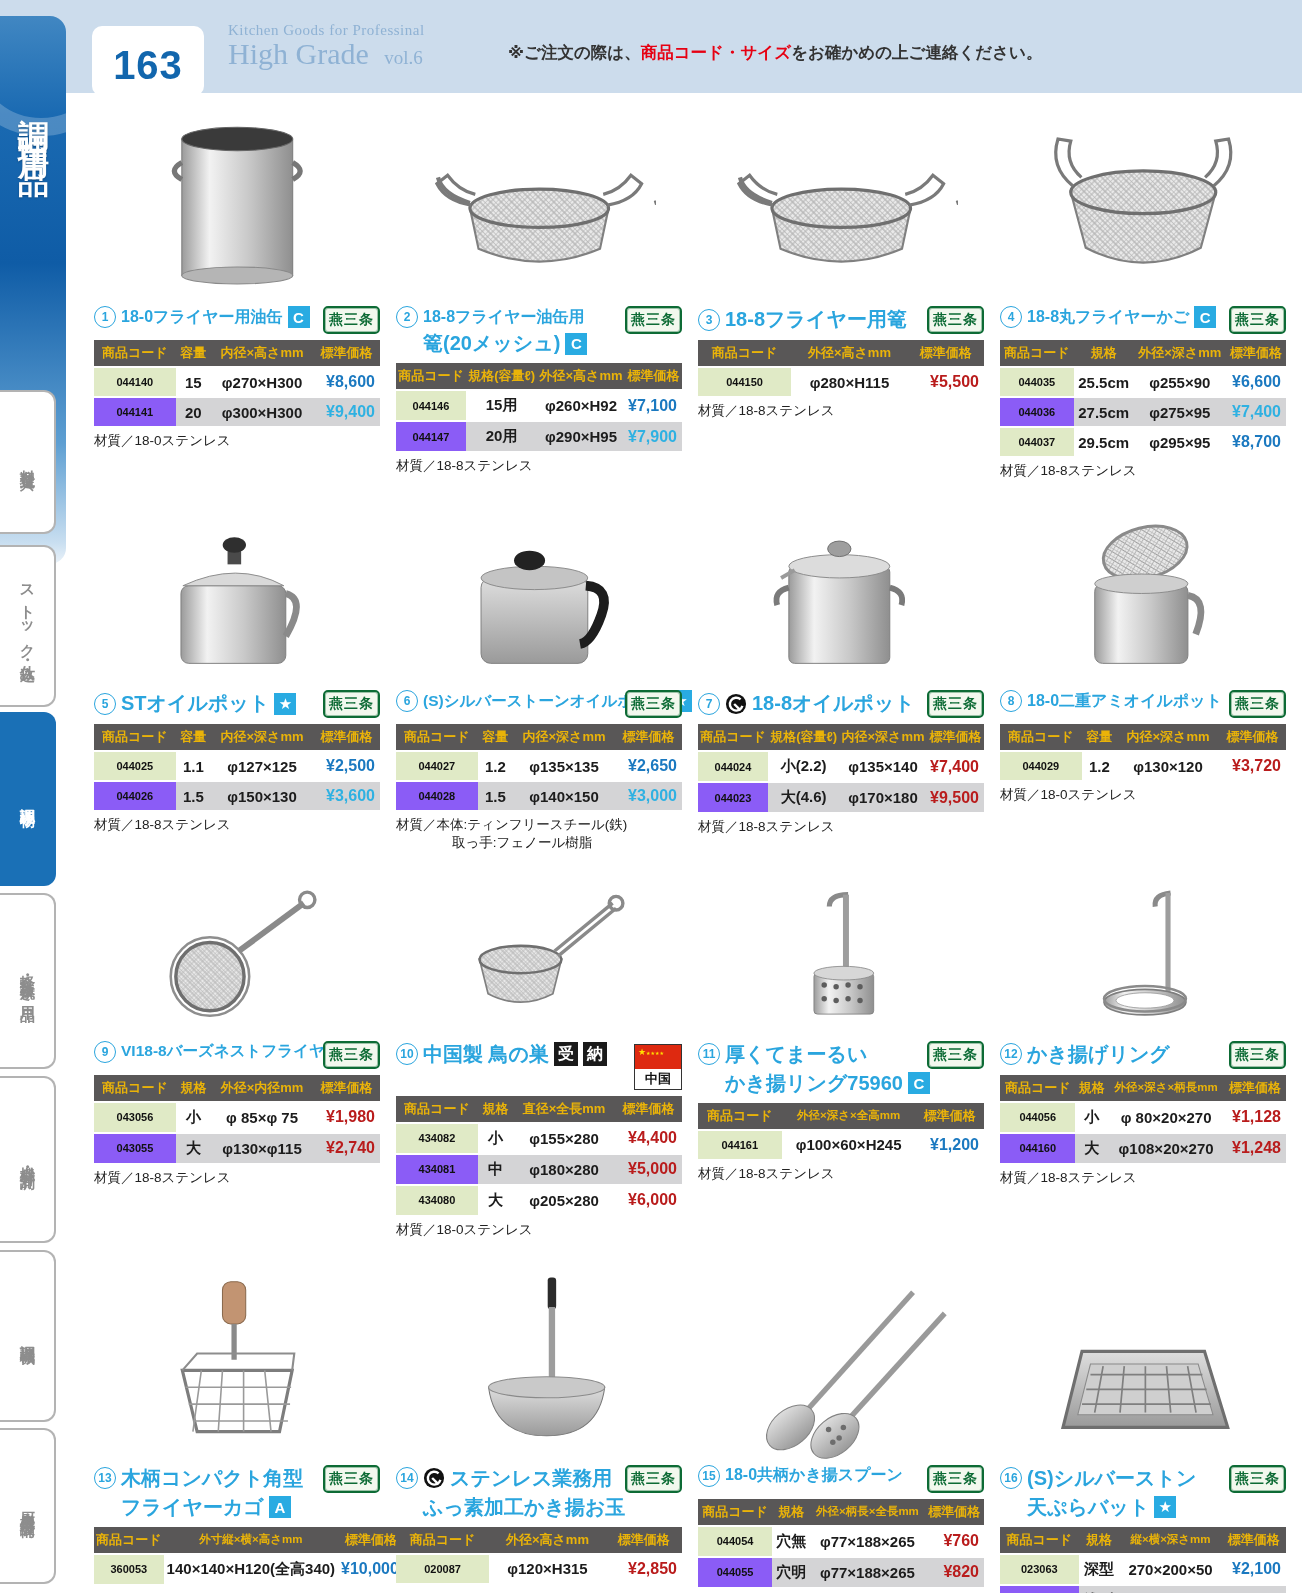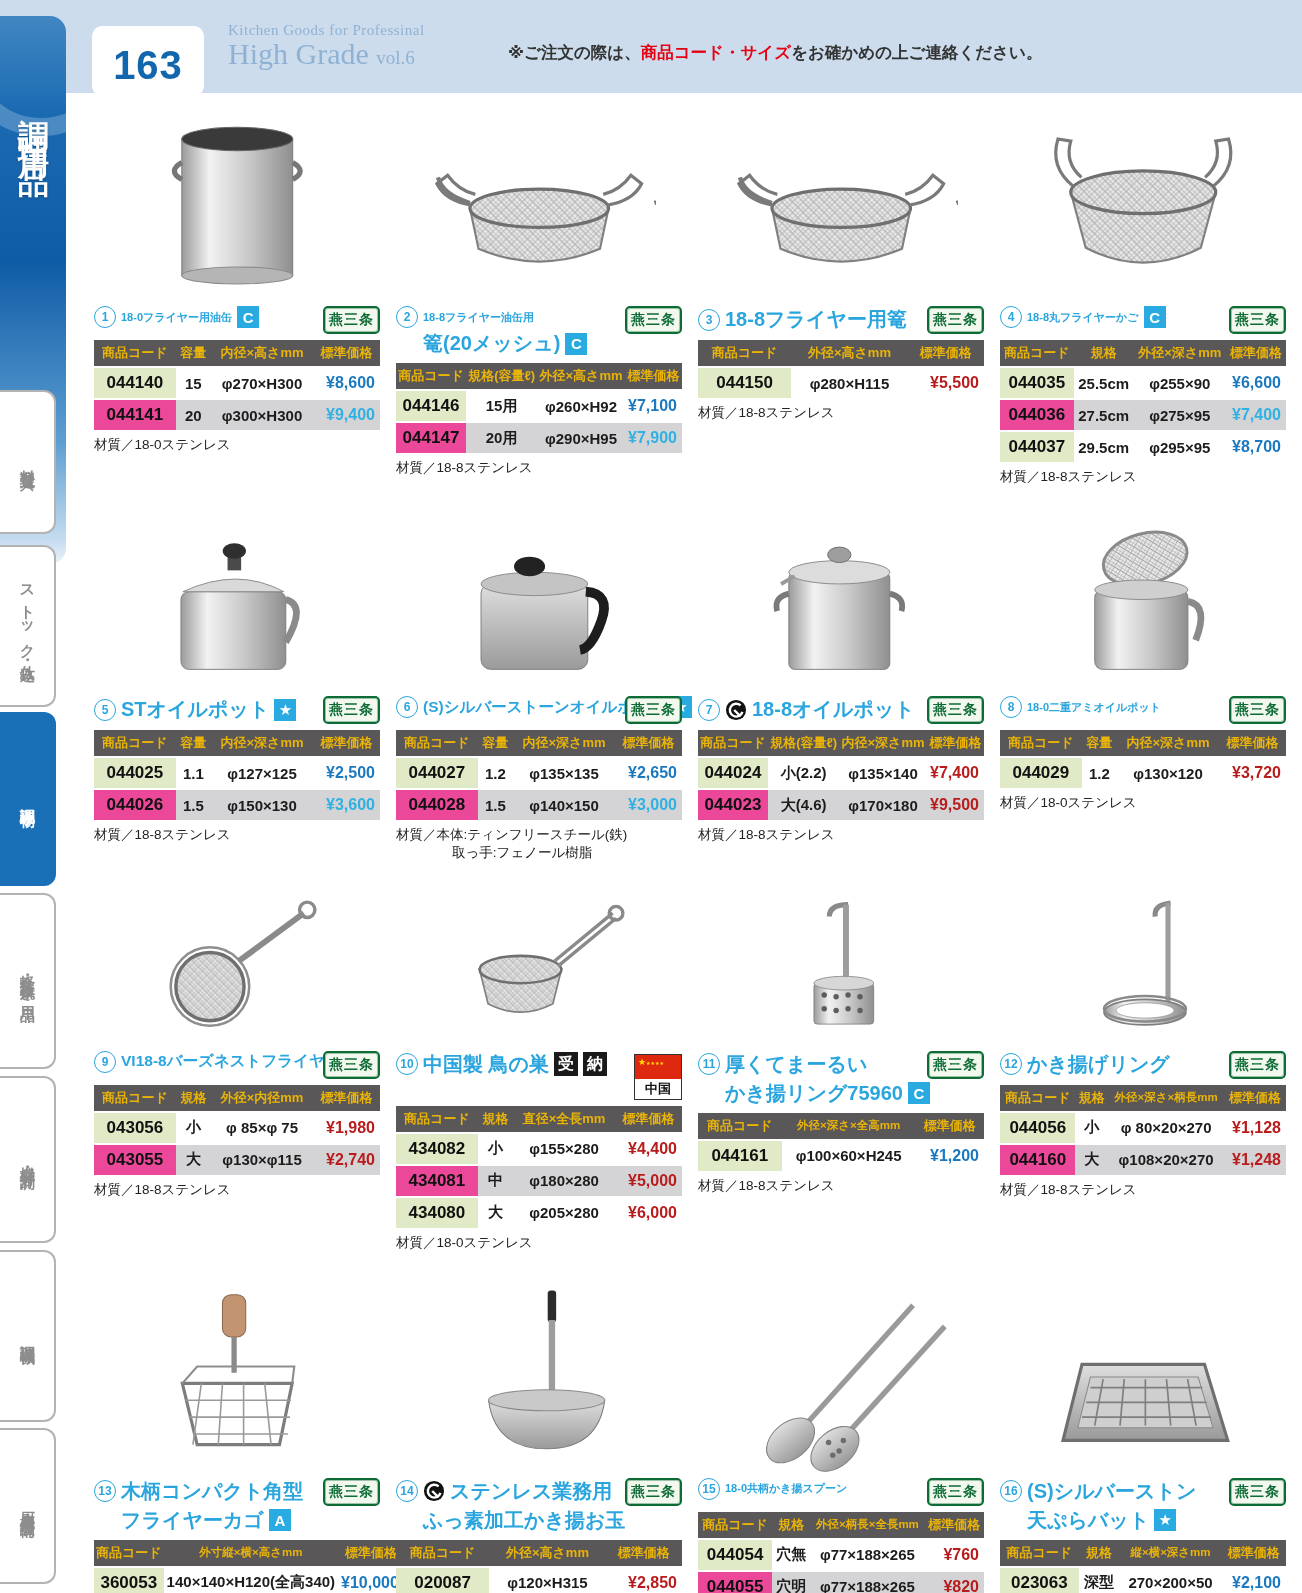--- a/index.html
+++ b/index.html
@@ -6,21 +6,21 @@
   body{font-family:"Liberation Sans","DejaVu Sans",sans-serif;color:#1c1c1c;}
   .page{position:relative;width:1302px;height:1593px;background:#fff;overflow:hidden;}
 
   
   .hdr{position:absolute;left:0;top:0;width:100%;height:93px;background:#ccdcec;}
   .pagenum-box{position:absolute;left:92px;top:26px;width:112px;height:70px;background:#fff;border-radius:10px;display:flex;align-items:center;justify-content:center;}
   .pagenum{font-size:40px;font-weight:bold;color:#1266ad;letter-spacing:1px;margin-top:8px;}
   .brand{position:absolute;left:228px;top:22px;color:#8fb2d4;}
   .brand .b1{font-family:"Liberation Serif","DejaVu Serif",serif;font-size:15px;letter-spacing:.5px;}
   .brand .b2{font-family:"Liberation Serif","DejaVu Serif",serif;font-size:30px;line-height:30px;}
-  .brand .vol{font-size:19px;}
+  .brand .vol{font-size:19px;margin-left:8px;}
   .notice{position:absolute;left:508px;top:42px;font-size:16.5px;font-weight:bold;color:#333;}
   .notice .red{color:#e60012;}
 
   
   .banner{position:absolute;left:0;top:16px;width:66px;height:548px;border-radius:0 16px 16px 0;
     background:linear-gradient(180deg,#4187c2 0%,#1a6ab2 18%,#0f5ca6 45%,#5e9fd2 78%,#c8def0 96%,#eaf2f9 100%);overflow:hidden;}
   .banner:before{content:"";position:absolute;left:-42px;top:-46px;width:130px;height:130px;border:18px solid rgba(255,255,255,.22);border-radius:50%;}
   .banner .vtext{position:absolute;left:50%;top:78px;transform:translateX(-50%);writing-mode:vertical-rl;text-orientation:upright;
     color:#fff;font-size:31px;font-weight:bold;letter-spacing:16px;text-shadow:0 1px 2px rgba(0,0,0,.25);}
   .tab{position:absolute;left:0;width:54px;background:#fff;border:2px solid #b3b3b3;border-left:none;border-radius:0 12px 12px 0;
@@ -36,41 +36,41 @@
   .row0 .photo{height:202px;} .row1 .photo{height:182px;} .row2 .photo{height:160px;} .row3 .photo{height:198px;}
   .pimg{width:82%;height:96%;}
 
   .title-row{display:flex;justify-content:space-between;align-items:flex-start;margin:6px 0 5px;}
   .tlines{display:flex;flex-direction:column;gap:2px;min-width:0;}
   .tline{display:flex;align-items:center;gap:5px;white-space:nowrap;}
   .tline.cont{padding-left:27px;}
   .circnum{flex:none;width:20px;height:20px;border:1.6px solid #2aa5de;border-radius:50%;color:#2aa5de;font-size:12px;font-weight:bold;
     display:inline-flex;align-items:center;justify-content:center;}
   .tname{color:#2aa5de;font-size:20px;font-weight:bold;}
-  .tname.sm{font-size:11px;} .tname.xs{font-size:15.5px;}
+  .tname.sm{font-size:16px;} .tname.xs{font-size:15.5px;}
   .badge{flex:none;display:inline-flex;align-items:center;justify-content:center;font-weight:bold;}
   .b-cyan{width:22px;height:22px;background:#29abe2;color:#fff;font-size:15px;}
   .b-black{width:24px;height:24px;background:#1a1a1a;color:#fff;font-size:16px;}
   .brandmark{flex:none;width:22px;height:22px;}
 
   .certwrap{flex:none;margin-left:4px;}
   .sanjo{display:inline-block;border:2.5px solid #0d6b35;border-radius:5px;background:#f2f8ee;color:#0d6b35;
     font-size:14px;font-weight:bold;padding:3px 4px;letter-spacing:1px;box-shadow:inset 0 0 0 1px #9cc3a8;}
   .china{display:inline-flex;flex-direction:column;border:1.5px solid #333;width:46px;background:#fff;}
   .china .flag{position:relative;height:22px;background:#de2910;color:#ffde00;font-size:9px;line-height:10px;padding:2px 0 0 3px;}
   .china .flag i{font-style:normal;font-size:5px;letter-spacing:0;}
   .china .cn{text-align:center;font-size:13px;font-weight:bold;color:#111;padding:1px 0;}
 
   table.spec{width:100%;border-collapse:collapse;table-layout:auto;border-bottom:2px solid #8f8f8f;margin-top:1px;}
   table.spec th{background:#595757;color:#eab308;font-size:13px;font-weight:bold;padding:4px 2px;white-space:nowrap;border-bottom:2px solid #fff;}
   table.spec th.thsm{font-size:11.5px;}
   table.spec td{font-weight:bold;font-size:15px;padding:5px 3px;white-space:nowrap;border-bottom:2.5px solid #fff;background:#fff;text-align:center;}
   table.spec tr.alt td{background:#d4d4d6;}
-  table.spec td.code{background:#e0eac6;font-size:17px;color:#111;}
-  table.spec tr.alt td.code{background:#ec4899;}
+  table.spec td.code{background:#e0eac6;font-size:11px;color:#111;}
+  table.spec tr.alt td.code{background:#8b5cf6;}
   table.spec td.price{text-align:right;padding-right:5px;font-size:16px;}
   td.price.blue{color:#1b79c0;} td.price.cyan{color:#2fb1e2;} td.price.black{color:#b91c1c;}
 
   .material{margin-top:4px;font-size:13.5px;color:#222;line-height:1.35;}
   .material .cont{padding-left:56px;}
 </style>
 </head>
 <body>
 
 <svg width="0" height="0" style="position:absolute">

